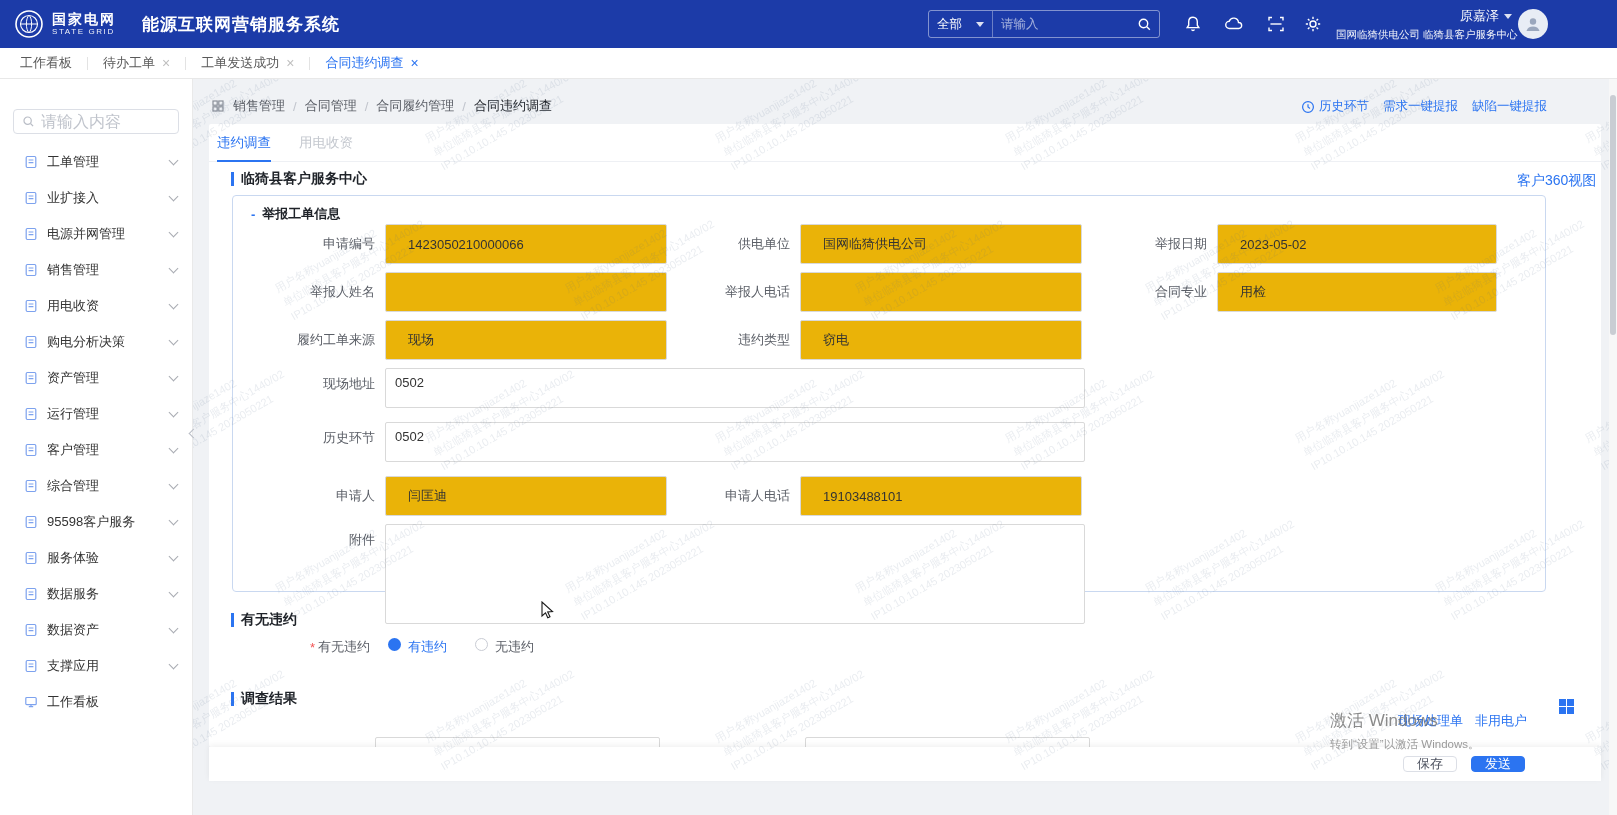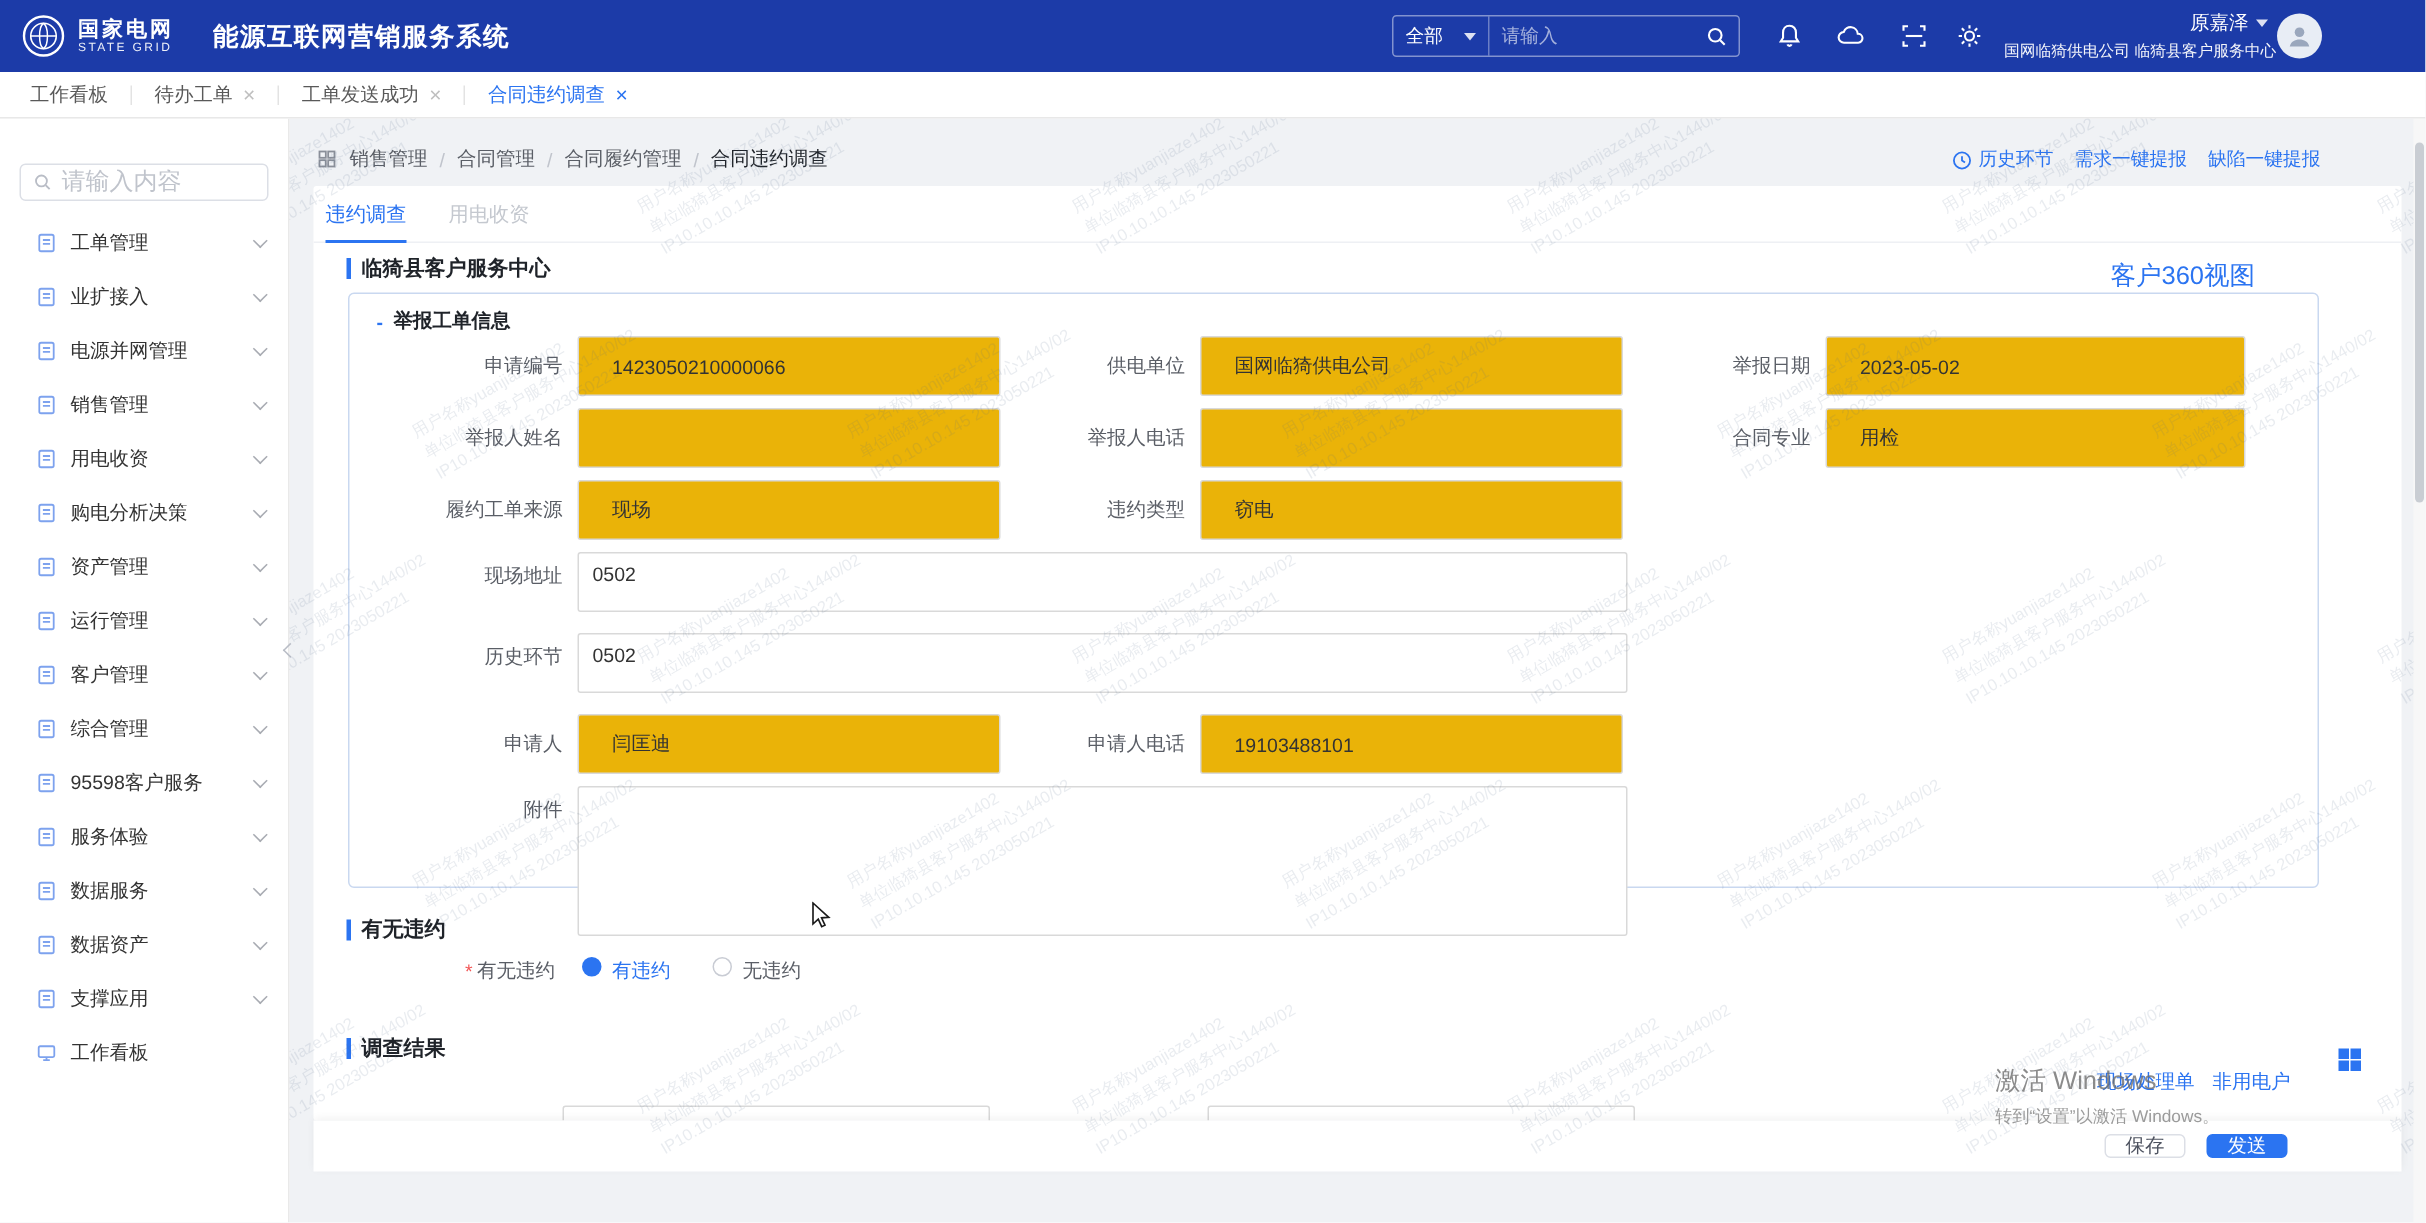--- a/index.html
+++ b/index.html
@@ -71,21 +71,21 @@
           border-radius:2px; overflow:hidden; z-index:4; }
   .ctabs { height:38px; display:flex; align-items:stretch; padding-left:8px; gap:28px;
            border-bottom:1px solid #eef0f4; }
   .ctab { display:flex; align-items:center; font-size:13.5px; color:#8a8f99; cursor:pointer; position:relative; }
   .ctab.active { color:#2b74f1; }
   .ctab.active::after { content:""; position:absolute; left:0; right:0; bottom:-1px; height:2px; background:#2b74f1; }
   .ctab.disabled { color:#c4c8cf; }
   .sec-hd { position:absolute; display:flex; align-items:center; }
   .sec-bar { width:3px; height:14px; background:#2b74f1; margin-right:7px; flex:none; }
   .sec-txt { font-size:14px; font-weight:bold; color:#1f2329; white-space:nowrap; }
-  .right-link { position:absolute; left:1198px; top:48px; font-size:17px; color:#2b74f1; cursor:pointer; }
+  .right-link { position:absolute; left:1308px; top:48px; font-size:14px; color:#2b74f1; cursor:pointer; }
   .panel { position:absolute; left:23px; top:71px; width:1314px; height:397px;
            border:1px solid #c9d8f0; border-radius:4px; }
   .panel-hd { position:absolute; left:18px; top:9px; display:flex; align-items:center; gap:7px;
               font-size:13px; font-weight:bold; color:#1f2329; cursor:pointer; }
   .minus { color:#2b74f1; font-weight:bold; }
   .form { position:absolute; left:0; top:28px; width:100%; }
   .fr { display:flex; align-items:center; margin-bottom:8px; }
   .fr.ta { align-items:flex-start; margin-bottom:14px; }
   .flab { font-size:13px; color:#5a5e66; text-align:right; padding-right:10px; flex:none; white-space:nowrap; }
   .w1 { width:152px; } .w2 { width:133px; } .w3 { width:135px; }

